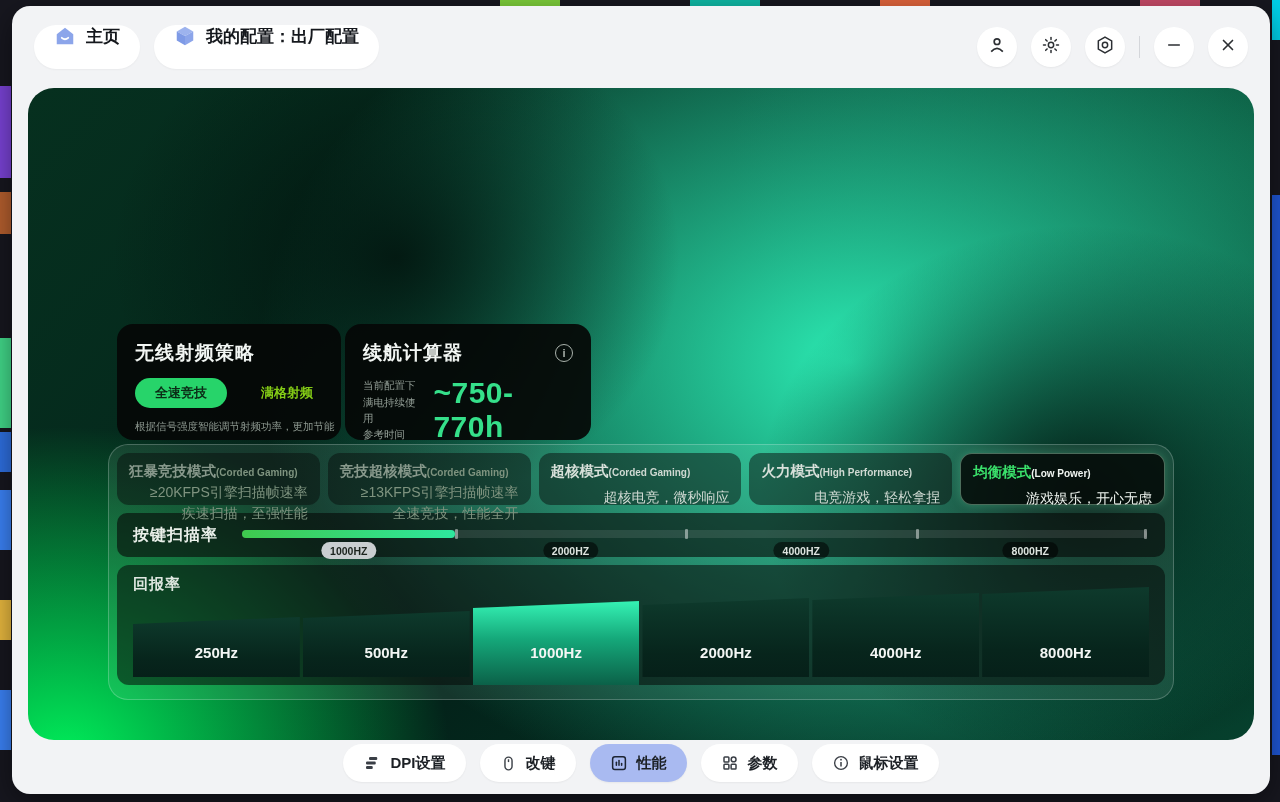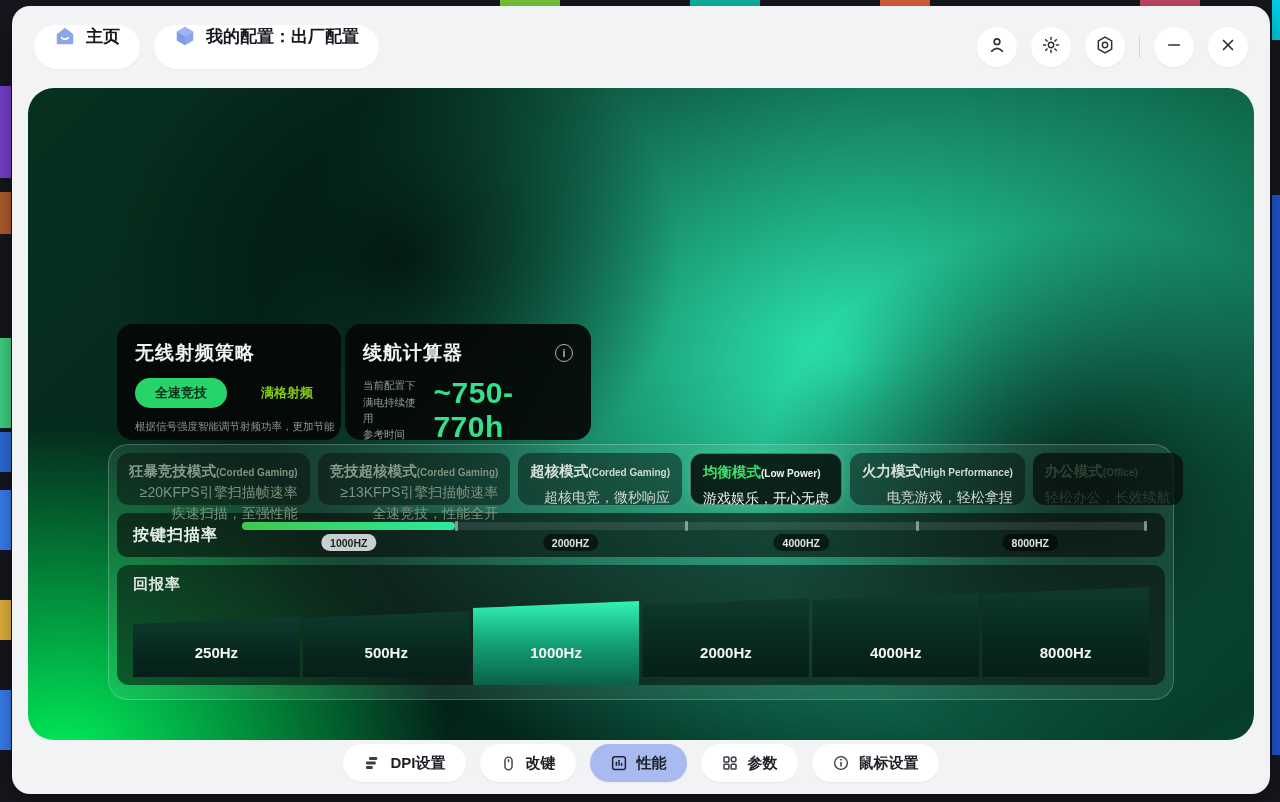--- a/index.html
+++ b/index.html
@@ -69,21 +69,21 @@
   .mode-card.normal { color:#cfd9d2; }
   .mode-card.normal .mode-name { color:#d8e0da; }
   .mode-card.selected { background:rgba(4,9,7,.85); border:1px solid rgba(190,255,215,.38);
                         box-shadow:0 0 10px rgba(120,255,190,.25); color:#eef4ef; }
   .mode-card.selected .mode-name { color:#3ae06b; }
   .mode-card.selected .mode-tag { color:#f0f5f1; }
   .mode-card.disabled { background:rgba(5,11,8,.72); color:rgba(110,150,125,.30); }
   .mode-card.disabled .mode-name { color:rgba(110,160,130,.32); }
 
   .scan-row { margin-top:8px; height:44px; background:rgba(6,10,8,.62); border-radius:10px;
-              display:flex; align-items:center; padding:0 16px; }
+              display:flex; align-items:center; padding:8px 16px; }
   .scan-label { color:#e9efe9; font-size:16px; font-weight:bold; letter-spacing:1px; white-space:nowrap; }
   .scan-track-wrap { position:relative; flex:1; margin-left:24px; height:100%; }
   .scan-track { position:absolute; left:0; right:2px; top:9px; height:8px; border-radius:4px;
                 background:rgba(255,255,255,.10); cursor:pointer; }
   .scan-fill { position:absolute; left:0; top:0; bottom:0; width:23.5%; border-radius:4px;
                background:linear-gradient(90deg,#3fc84e,#2ee89e); }
   .scan-tick { position:absolute; top:-1px; width:3px; height:10px; background:rgba(255,255,255,.45); border-radius:1px; }
   .scan-labels { position:absolute; left:0; right:2px; top:21px; height:18px; }
   .scan-opt { position:absolute; transform:translateX(-50%); top:0; height:17px; border-radius:9px;
               padding:0 9px; display:flex; align-items:center; font-size:10.5px; font-weight:bold;
@@ -229,31 +229,27 @@
           </div>
           <div class="mode-card dim">
             <div class="mode-title"><span class="mode-name">竞技超核模式</span><span class="mode-tag">(Corded Gaming)</span></div>
             <div class="mode-line">≥13KFPS引擎扫描帧速率</div>
             <div class="mode-line">全速竞技，性能全开</div>
           </div>
           <div class="mode-card normal">
             <div class="mode-title" style="margin-bottom: 8px;"><span class="mode-name">超核模式</span><span class="mode-tag">(Corded Gaming)</span></div>
             <div class="mode-line">超核电竞，微秒响应</div>
           </div>
+          <div class="mode-card normal">
+            <div class="mode-title" style="margin-bottom: 8px;"><span class="mode-name">火力模式</span><span class="mode-tag">(High Performance)</span></div>
+            <div class="mode-line">电竞游戏，轻松拿捏</div>
+          </div>
           <div class="mode-card selected">
             <div class="mode-title" style="margin-bottom: 8px;"><span class="mode-name">均衡模式</span><span class="mode-tag">(Low Power)</span></div>
             <div class="mode-line">游戏娱乐，开心无虑</div>
-          </div>
-          <div class="mode-card normal">
-            <div class="mode-title" style="margin-bottom: 8px;"><span class="mode-name">火力模式</span><span class="mode-tag">(High Performance)</span></div>
-            <div class="mode-line">电竞游戏，轻松拿捏</div>
-          </div>
-          <div class="mode-card disabled">
-            <div class="mode-title" style="margin-bottom: 8px;"><span class="mode-name">办公模式</span><span class="mode-tag">(Office)</span></div>
-            <div class="mode-line">轻松办公，长效续航</div>
           </div>
         </div>
 
       <div class="scan-row">
         <div class="scan-label">按键扫描率</div>
         <div class="scan-track-wrap">
           <div class="scan-track">
             <div class="scan-fill"></div>
             <div class="scan-tick" style="left:23.5%"></div>
             <div class="scan-tick" style="left:49%"></div>

